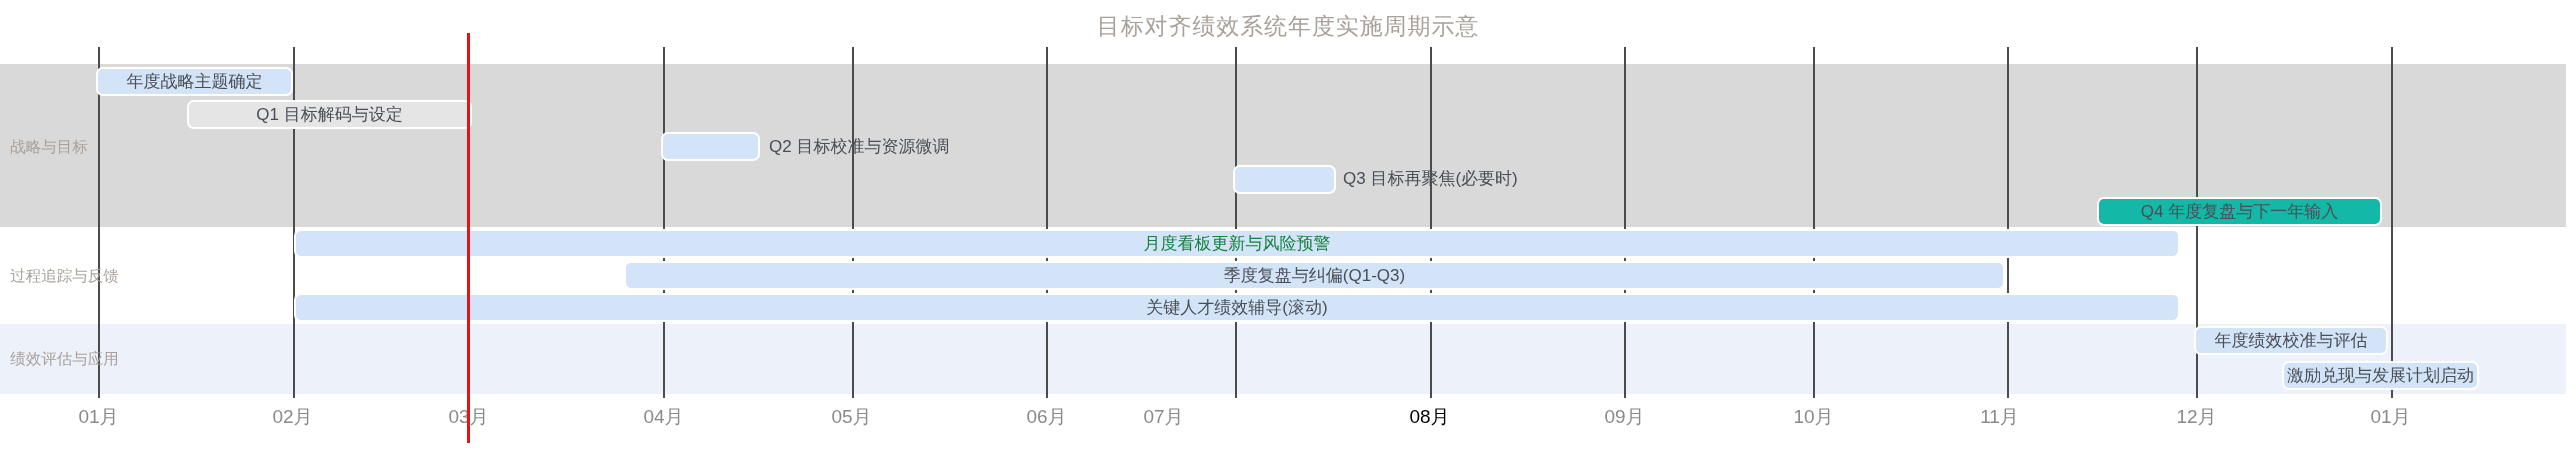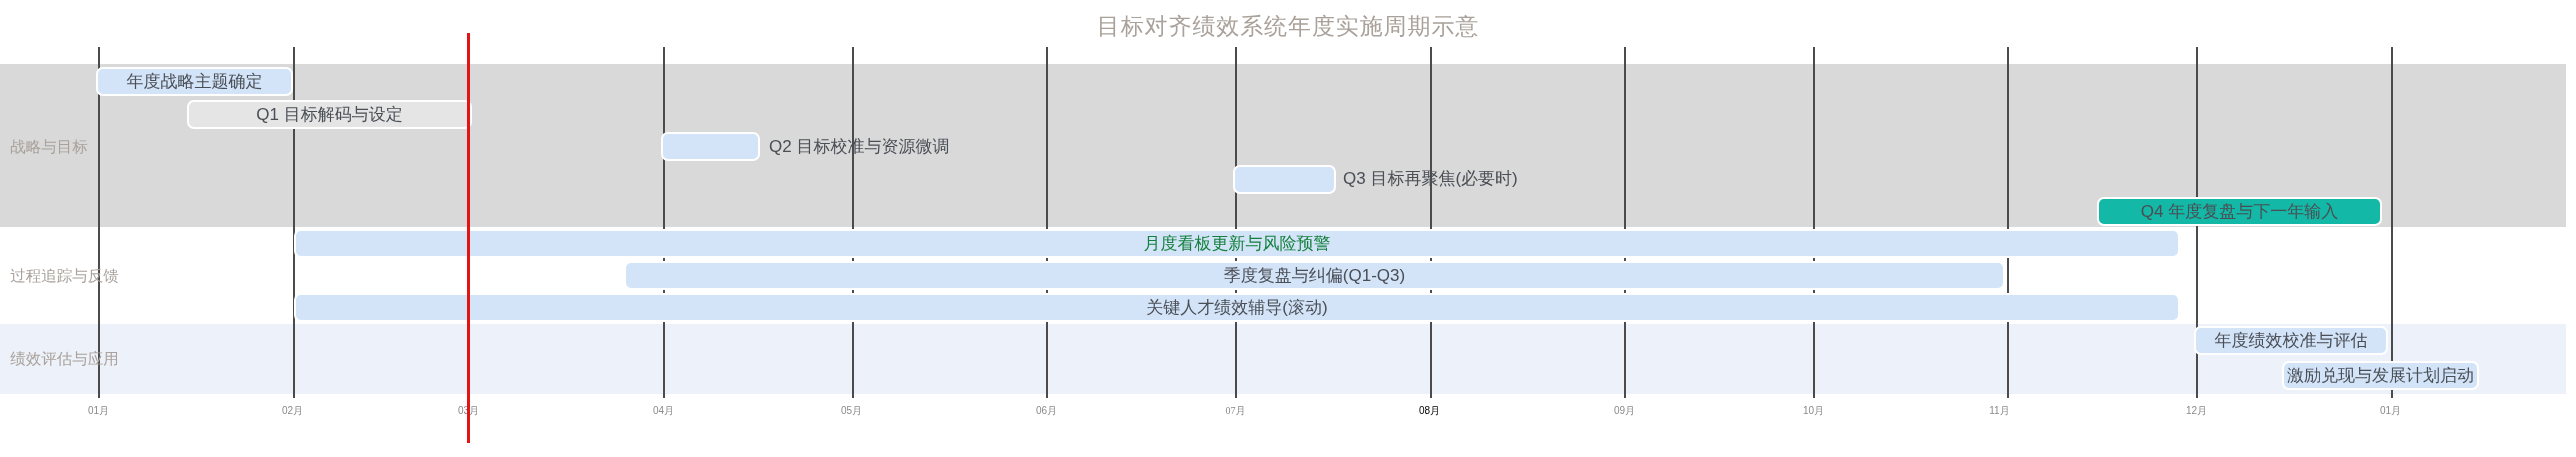--- a/index.html
+++ b/index.html
@@ -19,21 +19,21 @@
     font-size:17px;white-space:nowrap;overflow:visible;
   }
   .bar-outside-label{
     position:absolute;z-index:3;font-size:17px;white-space:nowrap;line-height:20.6px;
   }
   .group-label{
     position:absolute;left:10.3px;z-index:4;font-size:15.5px;white-space:nowrap;line-height:19px;
   }
   .month-label{
     position:absolute;top:404px;width:77px;margin-left:-39px;text-align:center;
-    font-size:10px;z-index:2;white-space:nowrap;
+    font-size:19px;z-index:2;white-space:nowrap;
   }
   .today-line{position:absolute;top:33px;height:410px;width:3.4px;z-index:9;}
 </style>
 </head>
 <body>
 
 <div class="canvas">
   <div class="chart-title" style="color: rgb(169, 161, 154); font-family: Liberation Serif, serif;">目标对齐绩效系统年度实施周期示意</div>
   <div id="bands-layer">
       <div class="band" style="top: 64px; height: 163px; background: rgb(217, 217, 217);"></div>
@@ -74,21 +74,21 @@
       <div class="group-label" style="top: 266px; color: rgb(169, 161, 154);">过程追踪与反馈</div>
       <div class="group-label" style="top: 349px; color: rgb(169, 161, 154);">绩效评估与应用</div>
     </div>
   <div id="axis-layer">
       <div class="month-label" style="left: 99px; color: rgb(138, 138, 138);">01月</div>
       <div class="month-label" style="left: 293px; color: rgb(138, 138, 138);">02月</div>
       <div class="month-label" style="left: 469px; color: rgb(138, 138, 138);">03月</div>
       <div class="month-label" style="left: 664px; color: rgb(138, 138, 138);">04月</div>
       <div class="month-label" style="left: 852px; color: rgb(138, 138, 138);">05月</div>
       <div class="month-label" style="left: 1047px; color: rgb(138, 138, 138);">06月</div>
-      <div class="month-label" style="left: 1236px; color: rgb(138, 138, 138); font-family: Liberation Serif, serif;">07月</div>
+      <div class="month-label" style="left: 1164px; color: rgb(138, 138, 138);">07月</div>
       <div class="month-label" style="left: 1430px; color: #000000;">08月</div>
       <div class="month-label" style="left: 1625px; color: rgb(138, 138, 138);">09月</div>
       <div class="month-label" style="left: 1814px; color: rgb(138, 138, 138);">10月</div>
       <div class="month-label" style="left: 2000px; color: rgb(138, 138, 138);">11月</div>
       <div class="month-label" style="left: 2197px; color: rgb(138, 138, 138);">12月</div>
       <div class="month-label" style="left: 2391px; color: rgb(138, 138, 138);">01月</div>
     </div>
   <div id="today-layer">
       <div class="today-line" style="left: 467px; background: rgb(226, 20, 20);"></div>
     </div>

